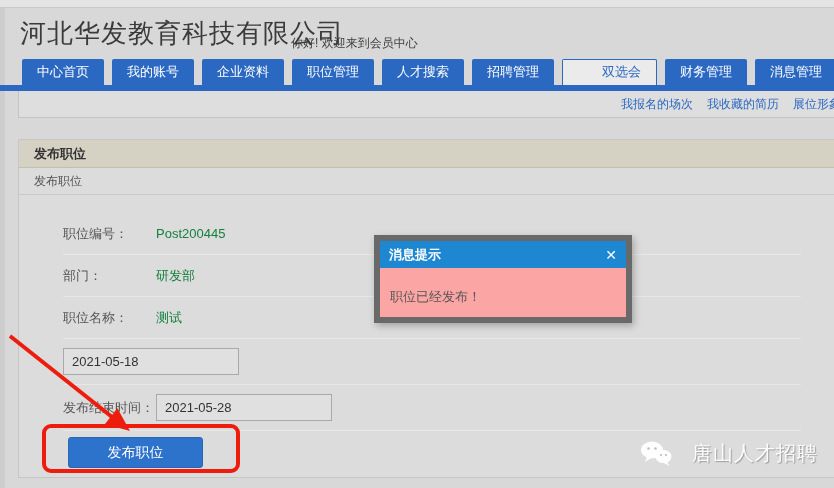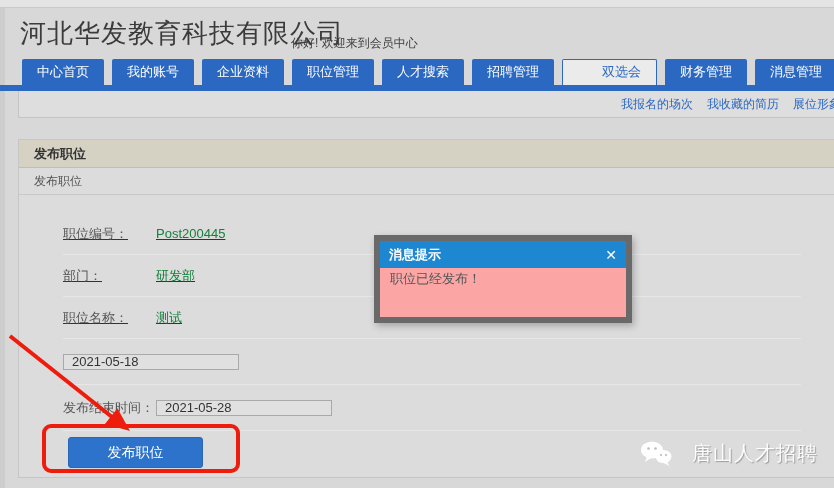--- a/index.html
+++ b/index.html
@@ -38,41 +38,41 @@
   
   .panel { position:absolute; left:18px; top:139px; width:824px; height:339px;
     background:#dcdcdc; border:1px solid #c6c6c6; }
   .panel-title { height:28px; line-height:28px; background:#d5d1c3;
     border-bottom:1px solid #c3bfae; padding-left:15px;
     font-size:13px; font-weight:bold; color:#333; }
   .panel-crumb { height:27px; line-height:27px; padding-left:15px;
     font-size:12px; color:#555; border-bottom:1px solid #c9c9c9; }
   .form { padding:18px 40px 0 44px; }
   .frow { display:flex; align-items:center; border-bottom:1px solid #e7e7e7; }
-  .frow.text-row { height:42px;text-decoration:underline; }
+  .frow.text-row { height:42px; }
   .frow.date-row { height:46px; }
   .flabel { width:93px; font-size:13px; color:#555; flex:none; }
   .fvalue { font-size:13px; color:#15803d; }
-  .finput { width:176px; height:16px; background:#e0e0e0;
+  .finput { width:176px; height:27px; background:#e0e0e0;
     border:1px solid #a9a9a9; font-size:13px; color:#333; padding:1px 8px;
     font-family:"Liberation Sans","DejaVu Sans",sans-serif; }
   .btn-row { border-bottom:none; padding-top:6px; }
   .submit-btn { margin-left:5px; width:135px; height:31px;
     background:#2e73cb; border:1px solid #2b66b4; border-radius:3px;
     color:#fff; font-size:14px; cursor:pointer;
     font-family:"Liberation Sans","DejaVu Sans",sans-serif; }
   
   .modal { position:absolute; left:374px; top:235px; width:258px; height:88px;
     border:6px solid #696969; background:#fca5a5; z-index:50;
     box-shadow:2px 3px 7px rgba(0,0,0,0.25); }
   .modal-header { height:27px; background:#1d87d2; color:#fff;
     display:flex; justify-content:space-between; align-items:center;
     padding:0 9px; font-size:13px; font-weight:bold; }
   .modal-close { font-size:14px; cursor:pointer; font-weight:bold; }
-  .modal-body { padding:2px 10px; font-size:13px; color:#555; }
+  .modal-body { padding:20px 10px; font-size:13px; color:#555; }
   
   .watermark { position:absolute; left:640px; top:440px; z-index:40;
     display:flex; align-items:center; gap:20px; }
   .watermark-text { font-size:20px; letter-spacing:1px;
     color:rgba(255,255,255,0.95);
     text-shadow:1px 1px 1px rgba(120,120,120,0.65); }
   
   .annotations { position:absolute; left:0; top:0; width:834px; height:488px;
     z-index:60; pointer-events:none; }
 </style>

